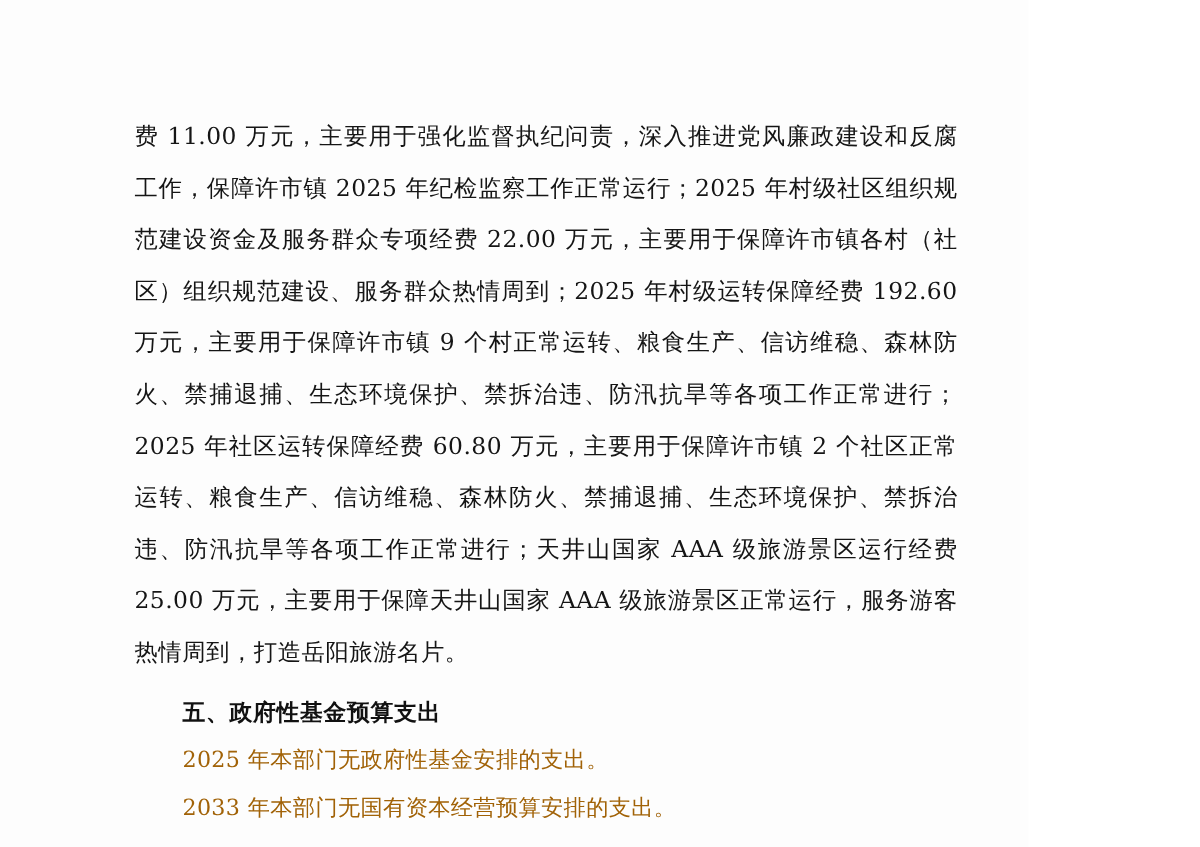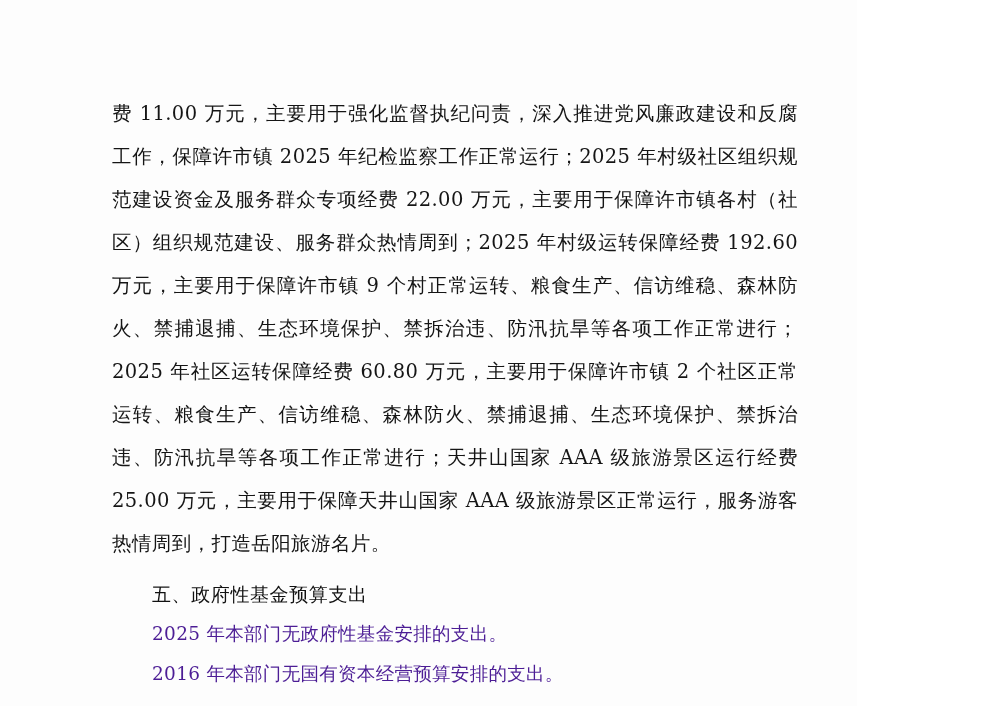--- a/index.html
+++ b/index.html
@@ -30,46 +30,46 @@
     text-justify: inter-ideograph;
     letter-spacing: 0.4px;
     margin: 0 0 8px 0;
     color: #151515;
   }
   .section {
     margin: 0;
   }
   .section-heading {
     font-family: "DejaVu Sans", "Liberation Sans", sans-serif;
-    font-weight: normal;
+    font-weight: bold;
     font-size: 19px;
     line-height: 40px;
     letter-spacing: 0.6px;
     margin: 9px 0 0 0;
     text-indent: 40px;
     color: #111111;
   }
   .section-body {
     font-size: 18.5px;
     line-height: 40px;
     letter-spacing: 0.3px;
     margin: 0;
     text-indent: 40px;
-    color: #4c1d95;
+    color: #a16207;
   }
 </style>
 </head>
 <body>
 
 <div class="page">
 
   <p class="body-paragraph">费 11.00 万元，主要用于强化监督执纪问责，深入推进党风廉政建设和反腐工作，保障许市镇 2025 年纪检监察工作正常运行；2025 年村级社区组织规范建设资金及服务群众专项经费 22.00 万元，主要用于保障许市镇各村（社区）组织规范建设、服务群众热情周到；2025 年村级运转保障经费 192.60 万元，主要用于保障许市镇 9 个村正常运转、粮食生产、信访维稳、森林防火、禁捕退捕、生态环境保护、禁拆治违、防汛抗旱等各项工作正常进行；2025 年社区运转保障经费 60.80 万元，主要用于保障许市镇 2 个社区正常运转、粮食生产、信访维稳、森林防火、禁捕退捕、生态环境保护、禁拆治违、防汛抗旱等各项工作正常进行；天井山国家 AAA 级旅游景区运行经费 25.00 万元，主要用于保障天井山国家 AAA 级旅游景区正常运行，服务游客热情周到，打造岳阳旅游名片。</p>
 
   <div class="section">
     <h2 class="section-heading">五、政府性基金预算支出</h2>
     <p class="section-body">2025 年本部门无政府性基金安排的支出。</p>
   </div>
 
   <div class="section">
-    <p class="section-body">2016 年本部门无国有资本经营预算安排的支出。</p>
+    <p class="section-body">2033 年本部门无国有资本经营预算安排的支出。</p>
   </div>
 
 </div>
 
 </body></html>

